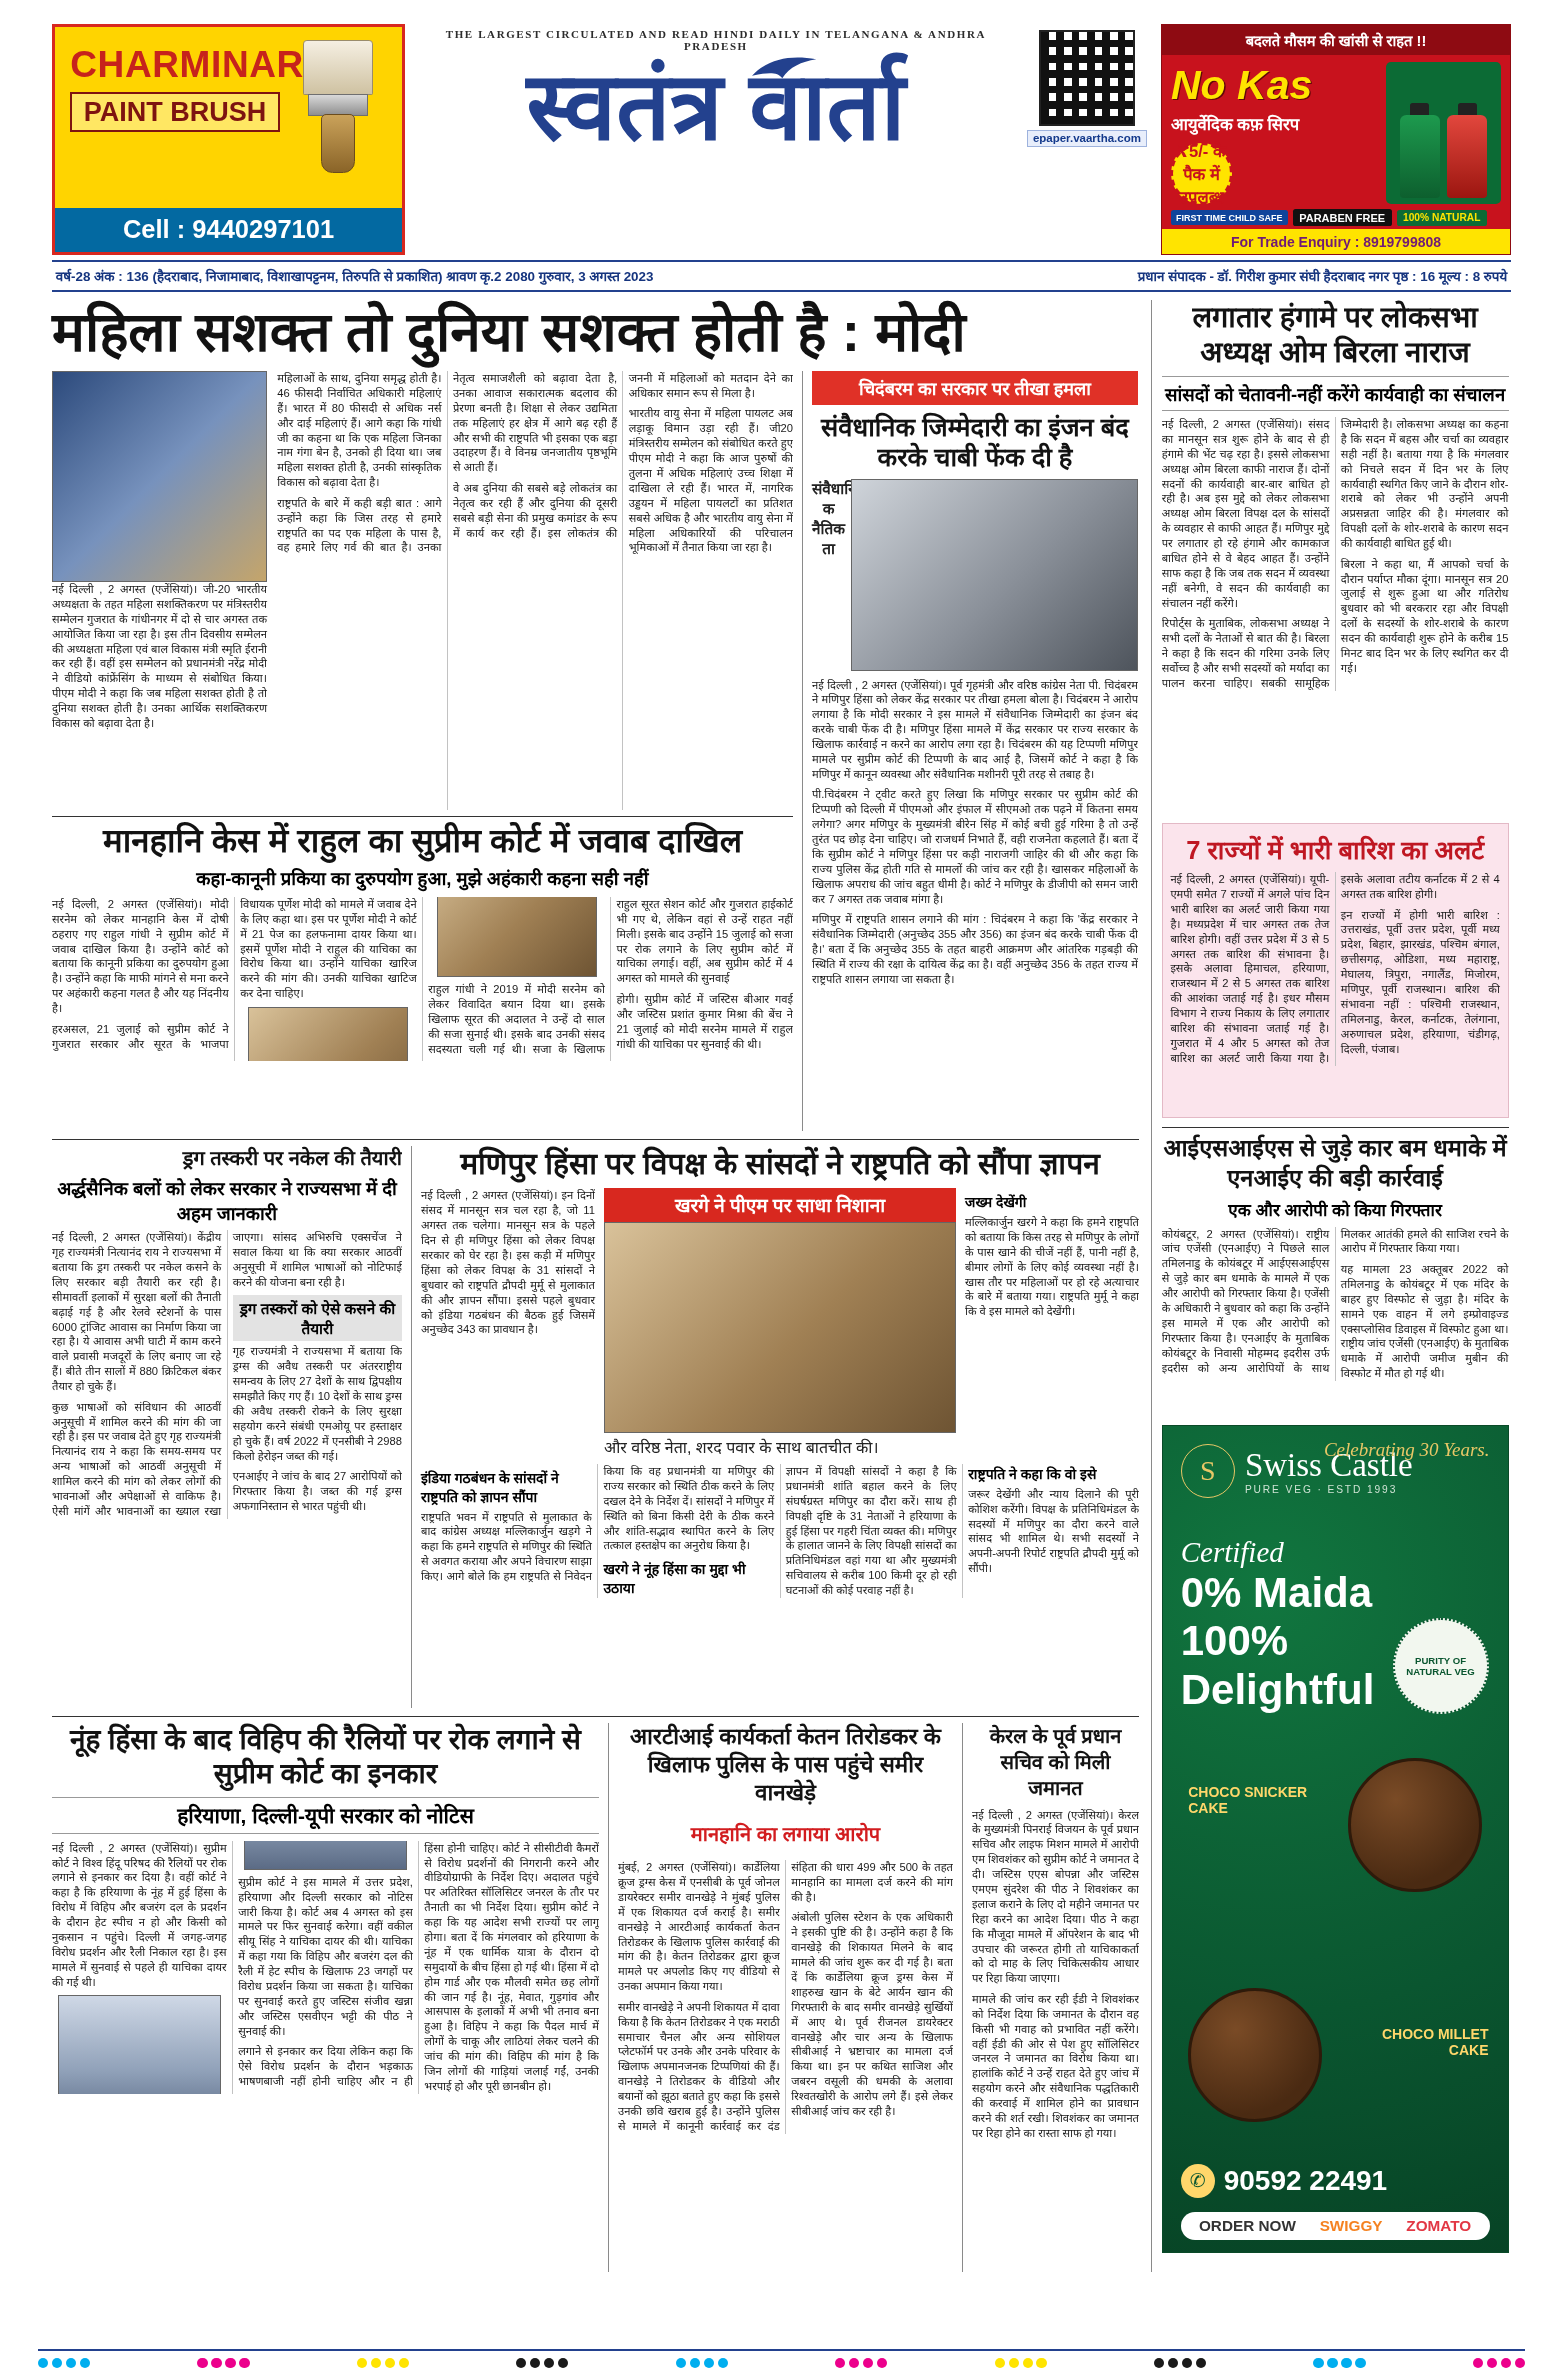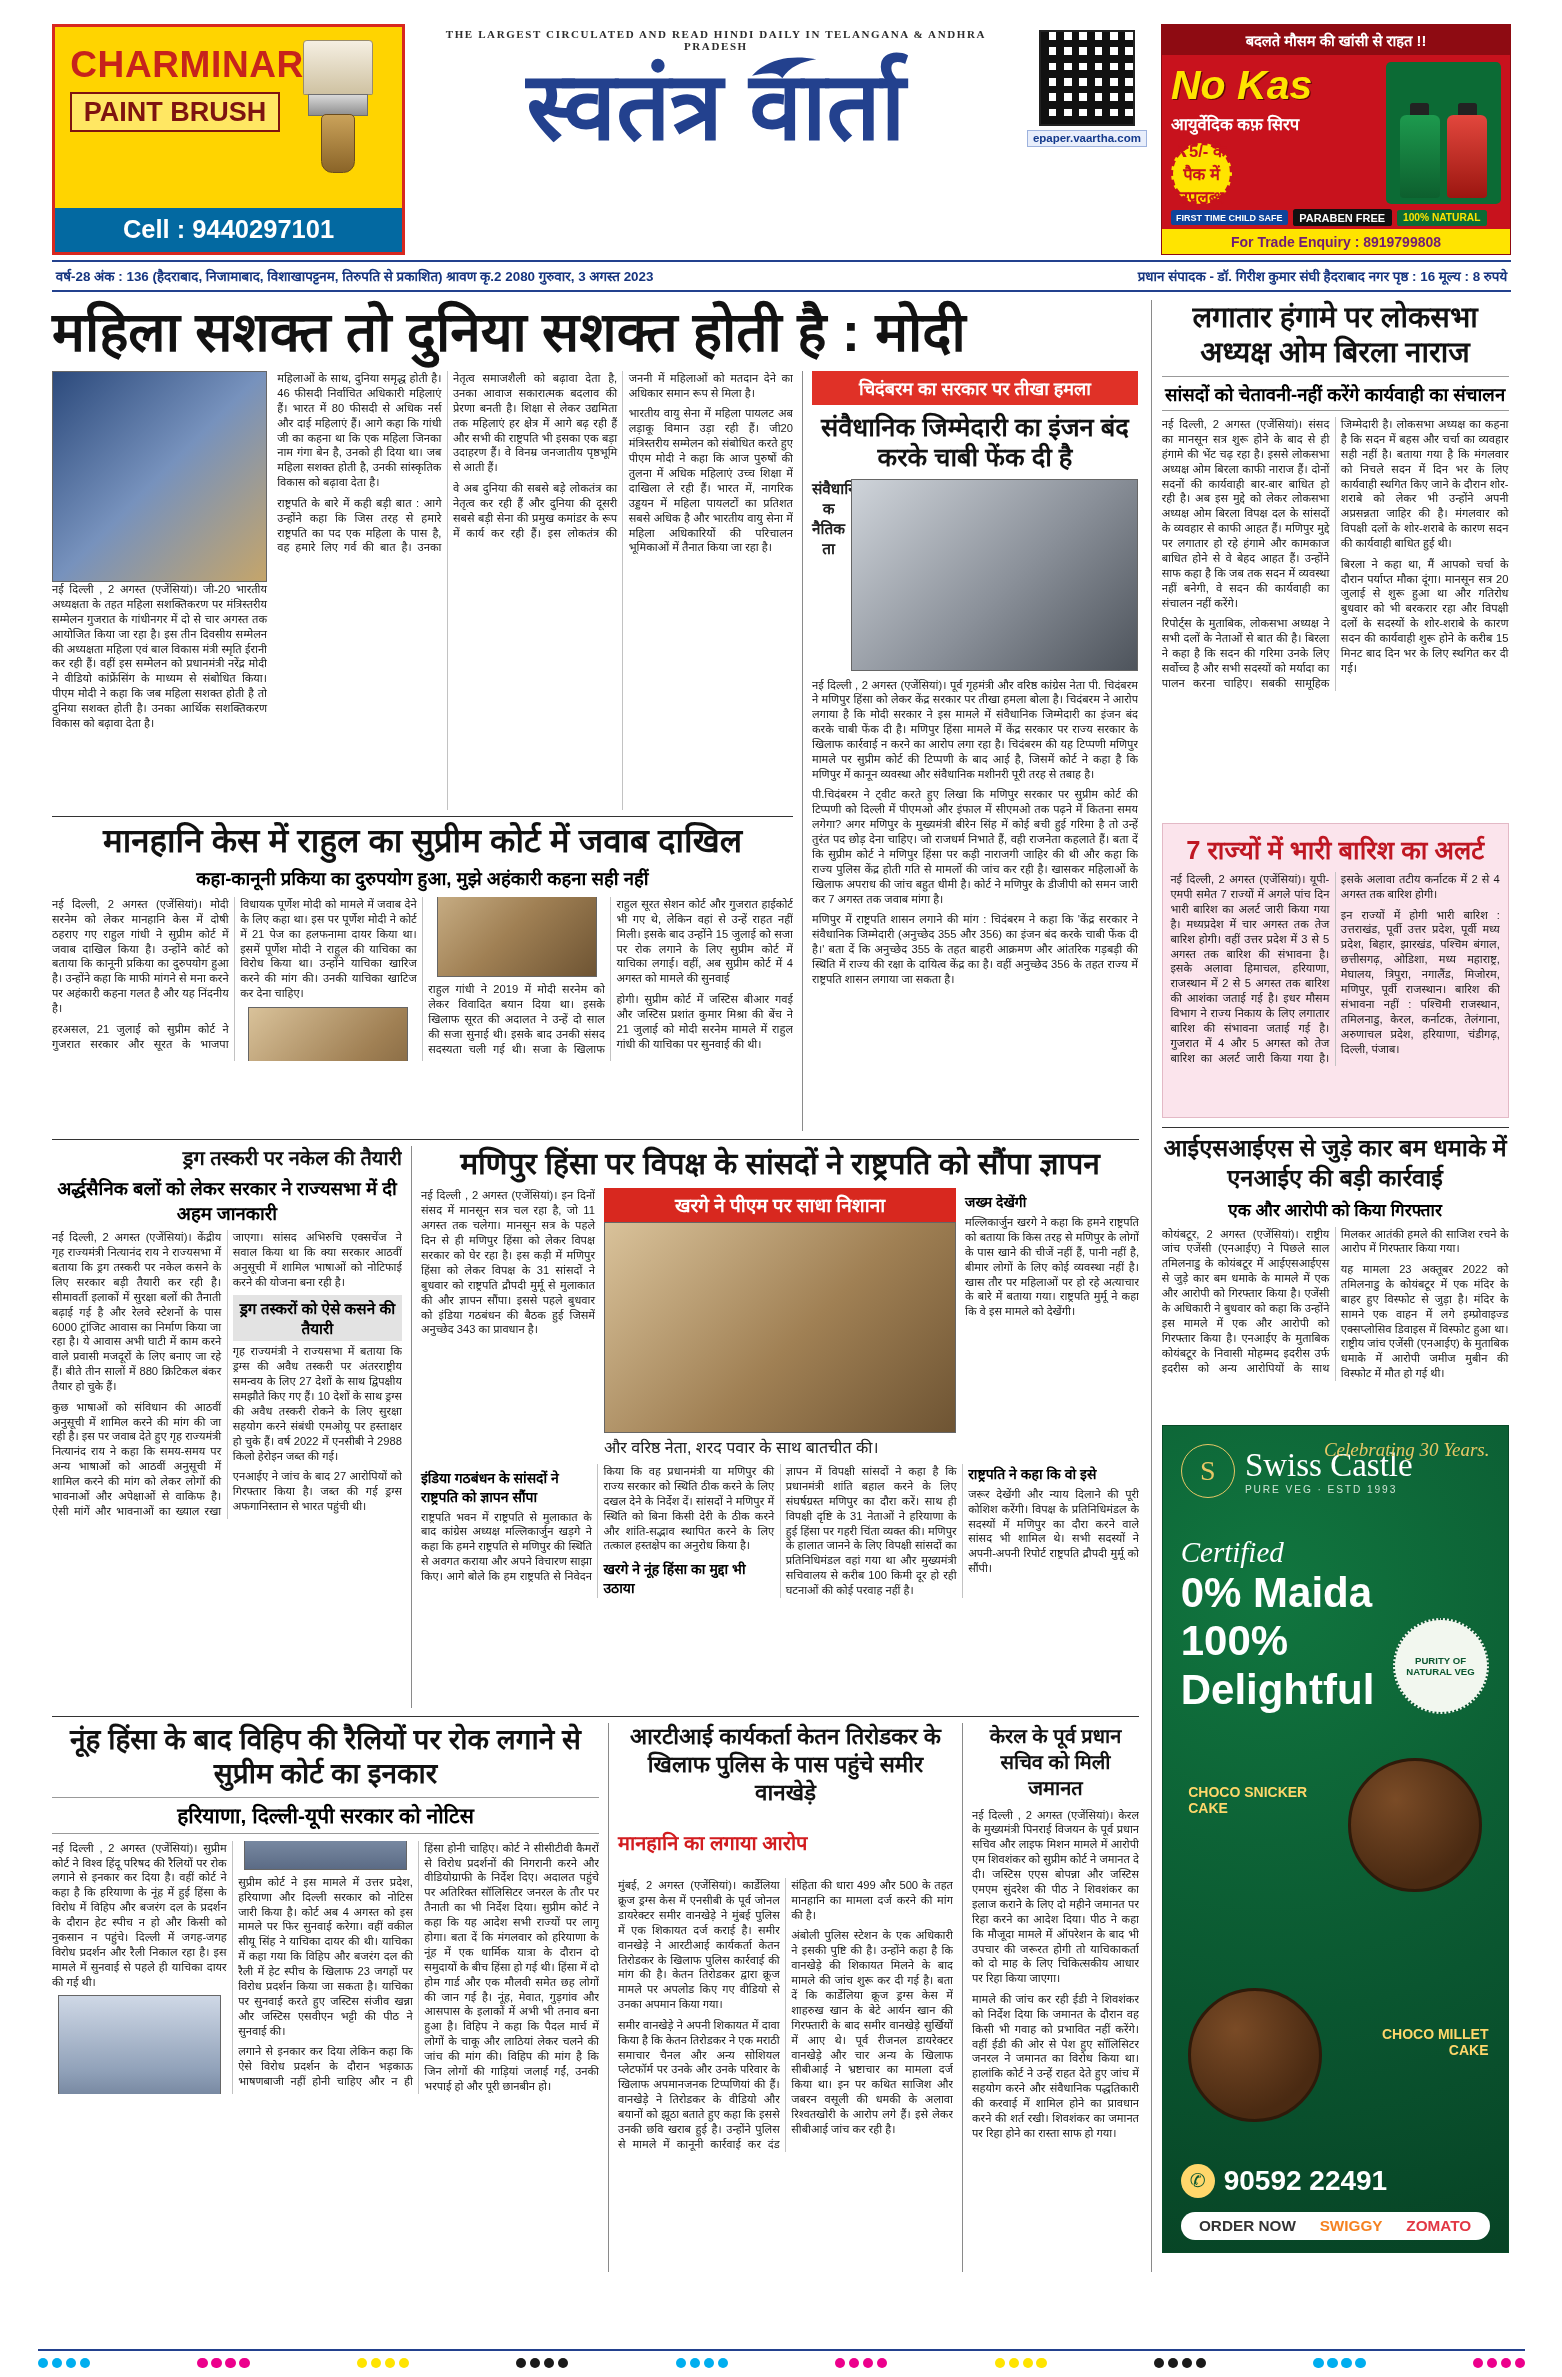--- a/index.html
+++ b/index.html
@@ -104,21 +104,21 @@
   .subbold { font-weight:bold; font-size:14px; margin:3.8px 0; }
   .manipur-bottom { margin-top:6.4px; }
 
   .row3 { display:flex; border-top:1.3px solid #333; margin-top:7.7px; padding-top:6.4px; }
   .nuh { width:547px; height:549px; overflow:hidden; }
   .nuh h2 { font-size:28px; text-align:center; line-height:1.2; }
   .nuh .subhead { font-size:21px; font-weight:bold; text-align:center; margin:6.4px 0; border-top:0.6px solid #999; border-bottom:0.6px solid #999; padding:3.8px 0; }
   .court-photo { width:163px; height:128px; margin:2.6px auto 5.1px auto; display:block; }
   .rti { width:345px; border-left:0.6px solid #8a8a8a; margin-left:9px; padding-left:9px; height:549px; overflow:hidden; }
   .rti h2 { font-size:22.4px; text-align:center; line-height:1.25; }
-  .rti .subhead { color:#d21c1f; font-size:20px; font-weight:bold; text-align:left; margin:22px 0; }
+  .rti .subhead { color:#d21c1f; font-size:20px; font-weight:bold; text-align:center; margin:13px 0; }
   .kerala { flex:1; border-left:0.6px solid #8a8a8a; margin-left:9px; padding-left:9px; height:549px; overflow:hidden; }
   .kerala h2 { font-size:20px; text-align:center; line-height:1.3; margin-bottom:6.4px; }
 
   
   .ombirla { height:514px; overflow:hidden; }
   .ombirla h2 { font-size:29px; text-align:center; line-height:1.2; }
   .ombirla .subhead { font-size:18.5px; font-weight:bold; text-align:center; margin:6.4px 0; border-top:0.6px solid #999; border-bottom:0.6px solid #999; padding:3.8px 0; }
   .rain { background:#fbe4ec; border:0.6px solid #e3b9c6; margin-top:9px; padding:7.7px; height:295px; overflow:hidden; }
   .rain h2 { color:#bf1722; font-size:25.5px; text-align:center; margin-bottom:6.4px; }
   .isis { border-top:1.3px solid #333; margin-top:9px; padding-top:6.4px; height:289px; overflow:hidden; }

